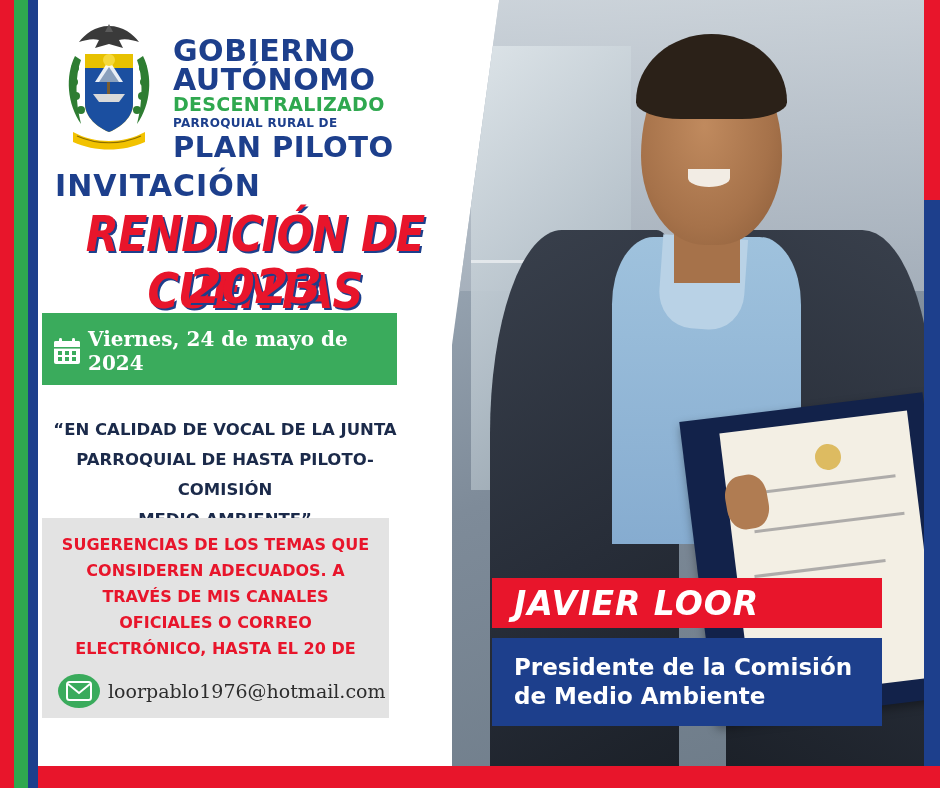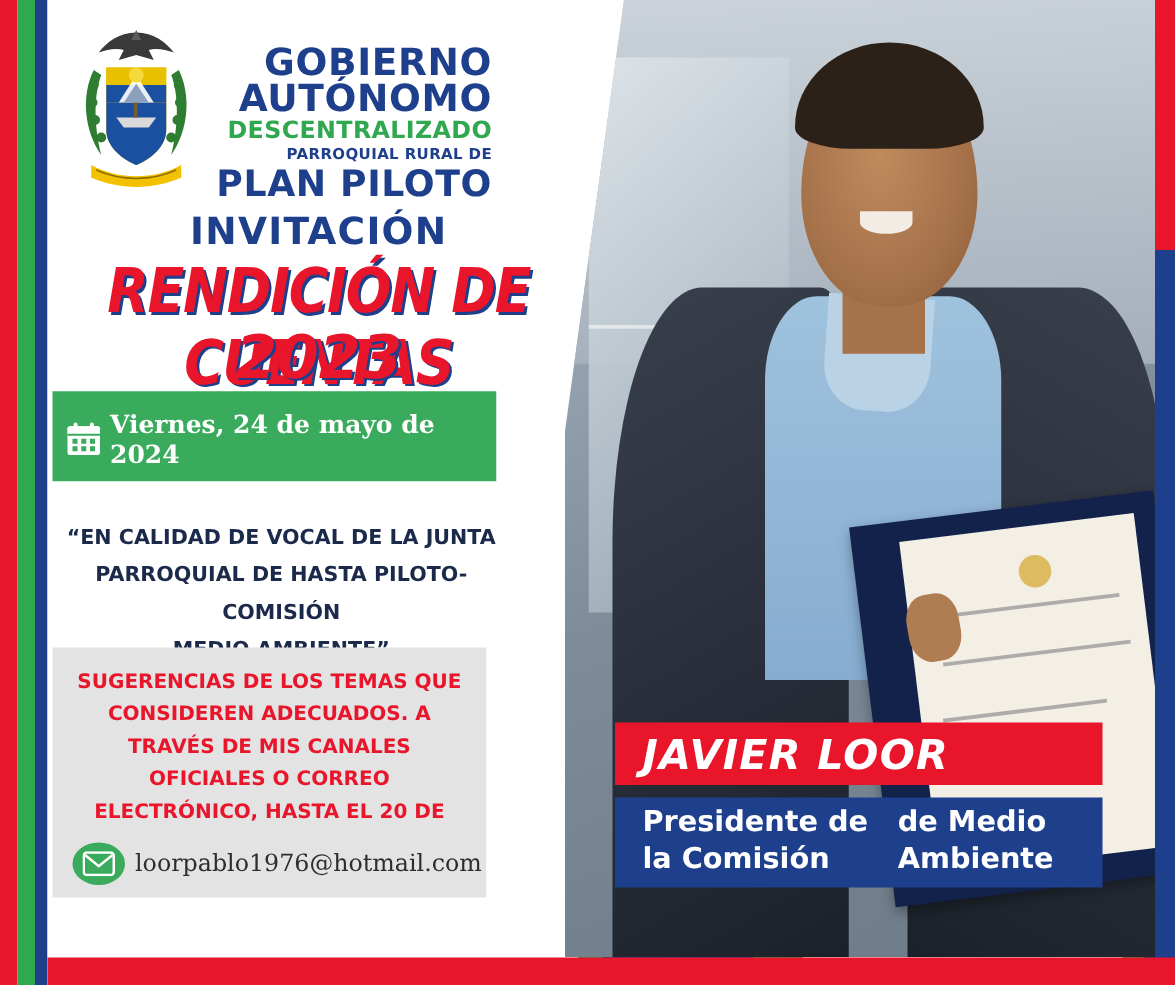--- a/index.html
+++ b/index.html
@@ -225,21 +225,20 @@
     gap: 10px;
   }
   .shield {
     position: relative;
     width: 108px;
     height: 130px;
     flex: 0 0 auto;
   }
   .gov-text {
     padding-top: 16px;
-    text-align: right;
   }
   .gov-l1 {
     font-family: "DejaVu Sans", sans-serif;
     font-weight: bold;
     font-size: 30px;
     line-height: 29px;
     letter-spacing: .5px;
     color: #1d3f8c;
   }
   .gov-l3 {
@@ -266,21 +265,20 @@
     letter-spacing: .5px;
     color: #1d3f8c;
   }
 
   
   .invitacion {
     position: absolute;
     left: 55px;
     top: 168px;
     width: 400px;
-    text-align: center;
     font-family: "DejaVu Sans", sans-serif;
     font-weight: bold;
     font-size: 30px;
     letter-spacing: 1px;
     color: #1d3f8c;
   }
   .rendicion {
     position: absolute;
     left: 30px;
     top: 212px;
@@ -431,25 +429,26 @@
     font-weight: bold;
     font-size: 33px;
     letter-spacing: 1px;
     color: #ffffff;
   }
   .role-plate {
     position: absolute;
     left: 492px;
     top: 638px;
     width: 390px;
-    height: 72px;
+    height: 88px;
     background: #1d3f8c;
     padding: 6px 12px 6px 22px;
     box-sizing: border-box;
     display: flex;
+    flex-direction: column;
     justify-content: center;
   }
   .role-plate span {
     font-family: "DejaVu Sans", sans-serif;
     font-weight: bold;
     font-size: 23px;
     line-height: 29px;
     color: #ffffff;
   }
 </style>

